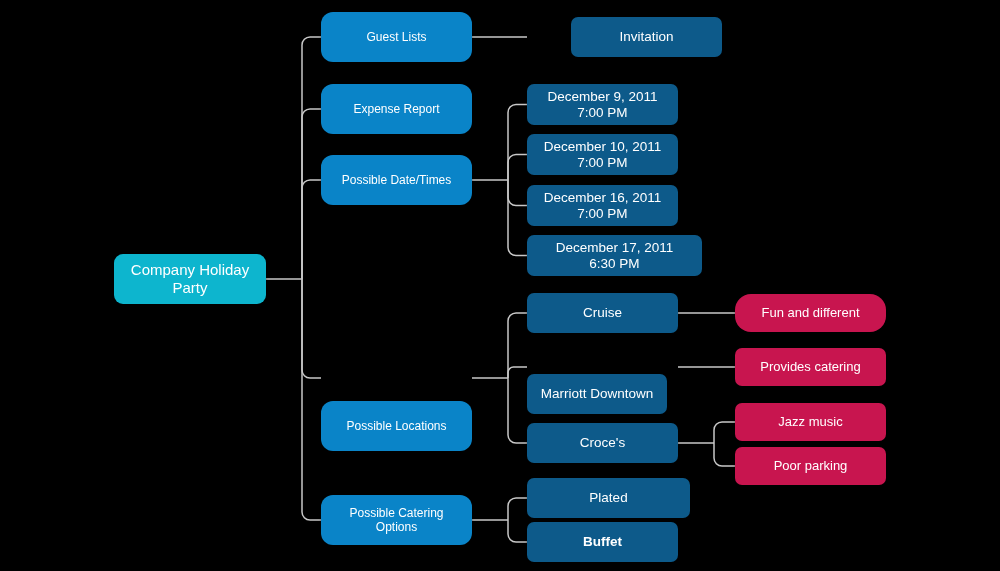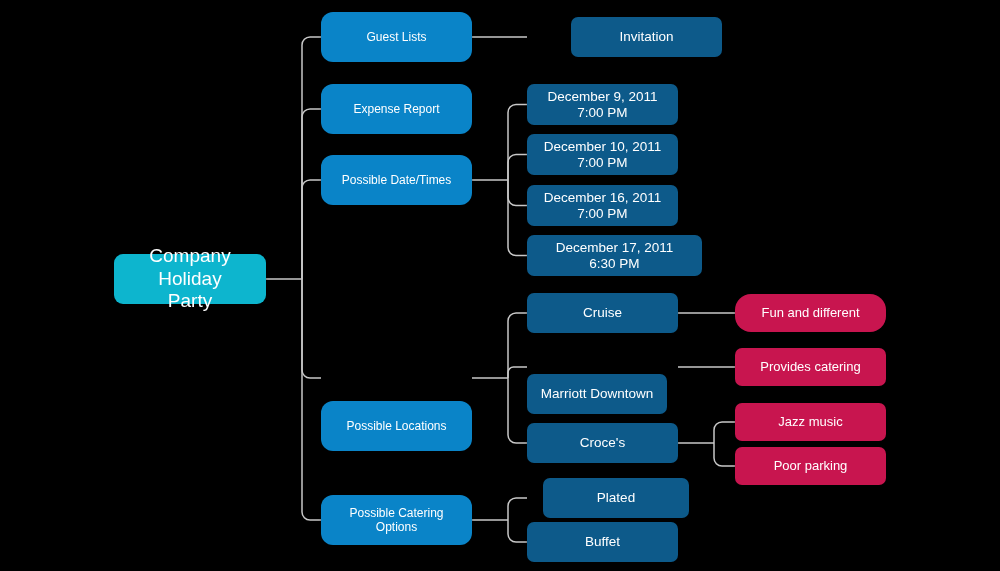--- a/index.html
+++ b/index.html
@@ -28,21 +28,21 @@
     text-align:center;
     color:#ffffff;
     border-radius:7px;
     line-height:1.18;
     padding:2px 6px;
     white-space:pre-line;
     box-shadow:0 1px 2px rgba(0,0,0,0.45);
   }
   .lvl0{
     background:#0db5ce;
-    font-size:19px;
+    font-size:15px;
     border-radius:9px;
   }
   .lvl1{
     background:#0a84c8;
     font-size:12px;
     border-radius:12px;
   }
   .lvl2{
     background:#0d5a8a;
     font-size:13.5px;
@@ -101,20 +101,20 @@
 7:00 PM</span></div>
       <div class="node lvl2" style="left: 527px; top: 134px; width: 151px; height: 41px;"><span>December 10, 2011
 7:00 PM</span></div>
       <div class="node lvl2" style="left: 527px; top: 185px; width: 151px; height: 41px;"><span>December 16, 2011
 7:00 PM</span></div>
       <div class="node lvl2" style="left: 527px; top: 235px; width: 175px; height: 41px; justify-content: center;"><span>December 17, 2011
 6:30 PM</span></div>
       <div class="node lvl2" style="left: 527px; top: 293px; width: 151px; height: 40px;"><span>Cruise</span></div>
       <div class="node lvl2" style="left: 527px; top: 347px; width: 140px; height: 40px; margin-top: 27px;"><span>Marriott Downtown</span></div>
       <div class="node lvl2" style="left: 527px; top: 423px; width: 151px; height: 40px;"><span>Croce's</span></div>
-      <div class="node lvl2" style="left: 527px; top: 478px; width: 146px; height: 40px; margin-left: 16px;"><span>Plated</span></div>
-      <div class="node lvl2" style="left: 527px; top: 522px; width: 151px; height: 40px;"><span>Buffet</span></div>
+      <div class="node lvl2" style="left: 527px; top: 478px; width: 163px; height: 40px;"><span>Plated</span></div>
+      <div class="node lvl2" style="left: 527px; top: 522px; width: 151px; height: 40px; font-weight: bold;"><span>Buffet</span></div>
       <div class="node lvl3" style="left: 735px; top: 294px; width: 151px; height: 38px; border-radius: 16px;"><span>Fun and different</span></div>
       <div class="node lvl3" style="left: 735px; top: 348px; width: 151px; height: 38px;"><span>Provides catering</span></div>
       <div class="node lvl3" style="left: 735px; top: 403px; width: 151px; height: 38px;"><span>Jazz music</span></div>
       <div class="node lvl3" style="left: 735px; top: 447px; width: 151px; height: 38px;"><span>Poor parking</span></div>
     </div>
 </div>
 
 </body></html>

